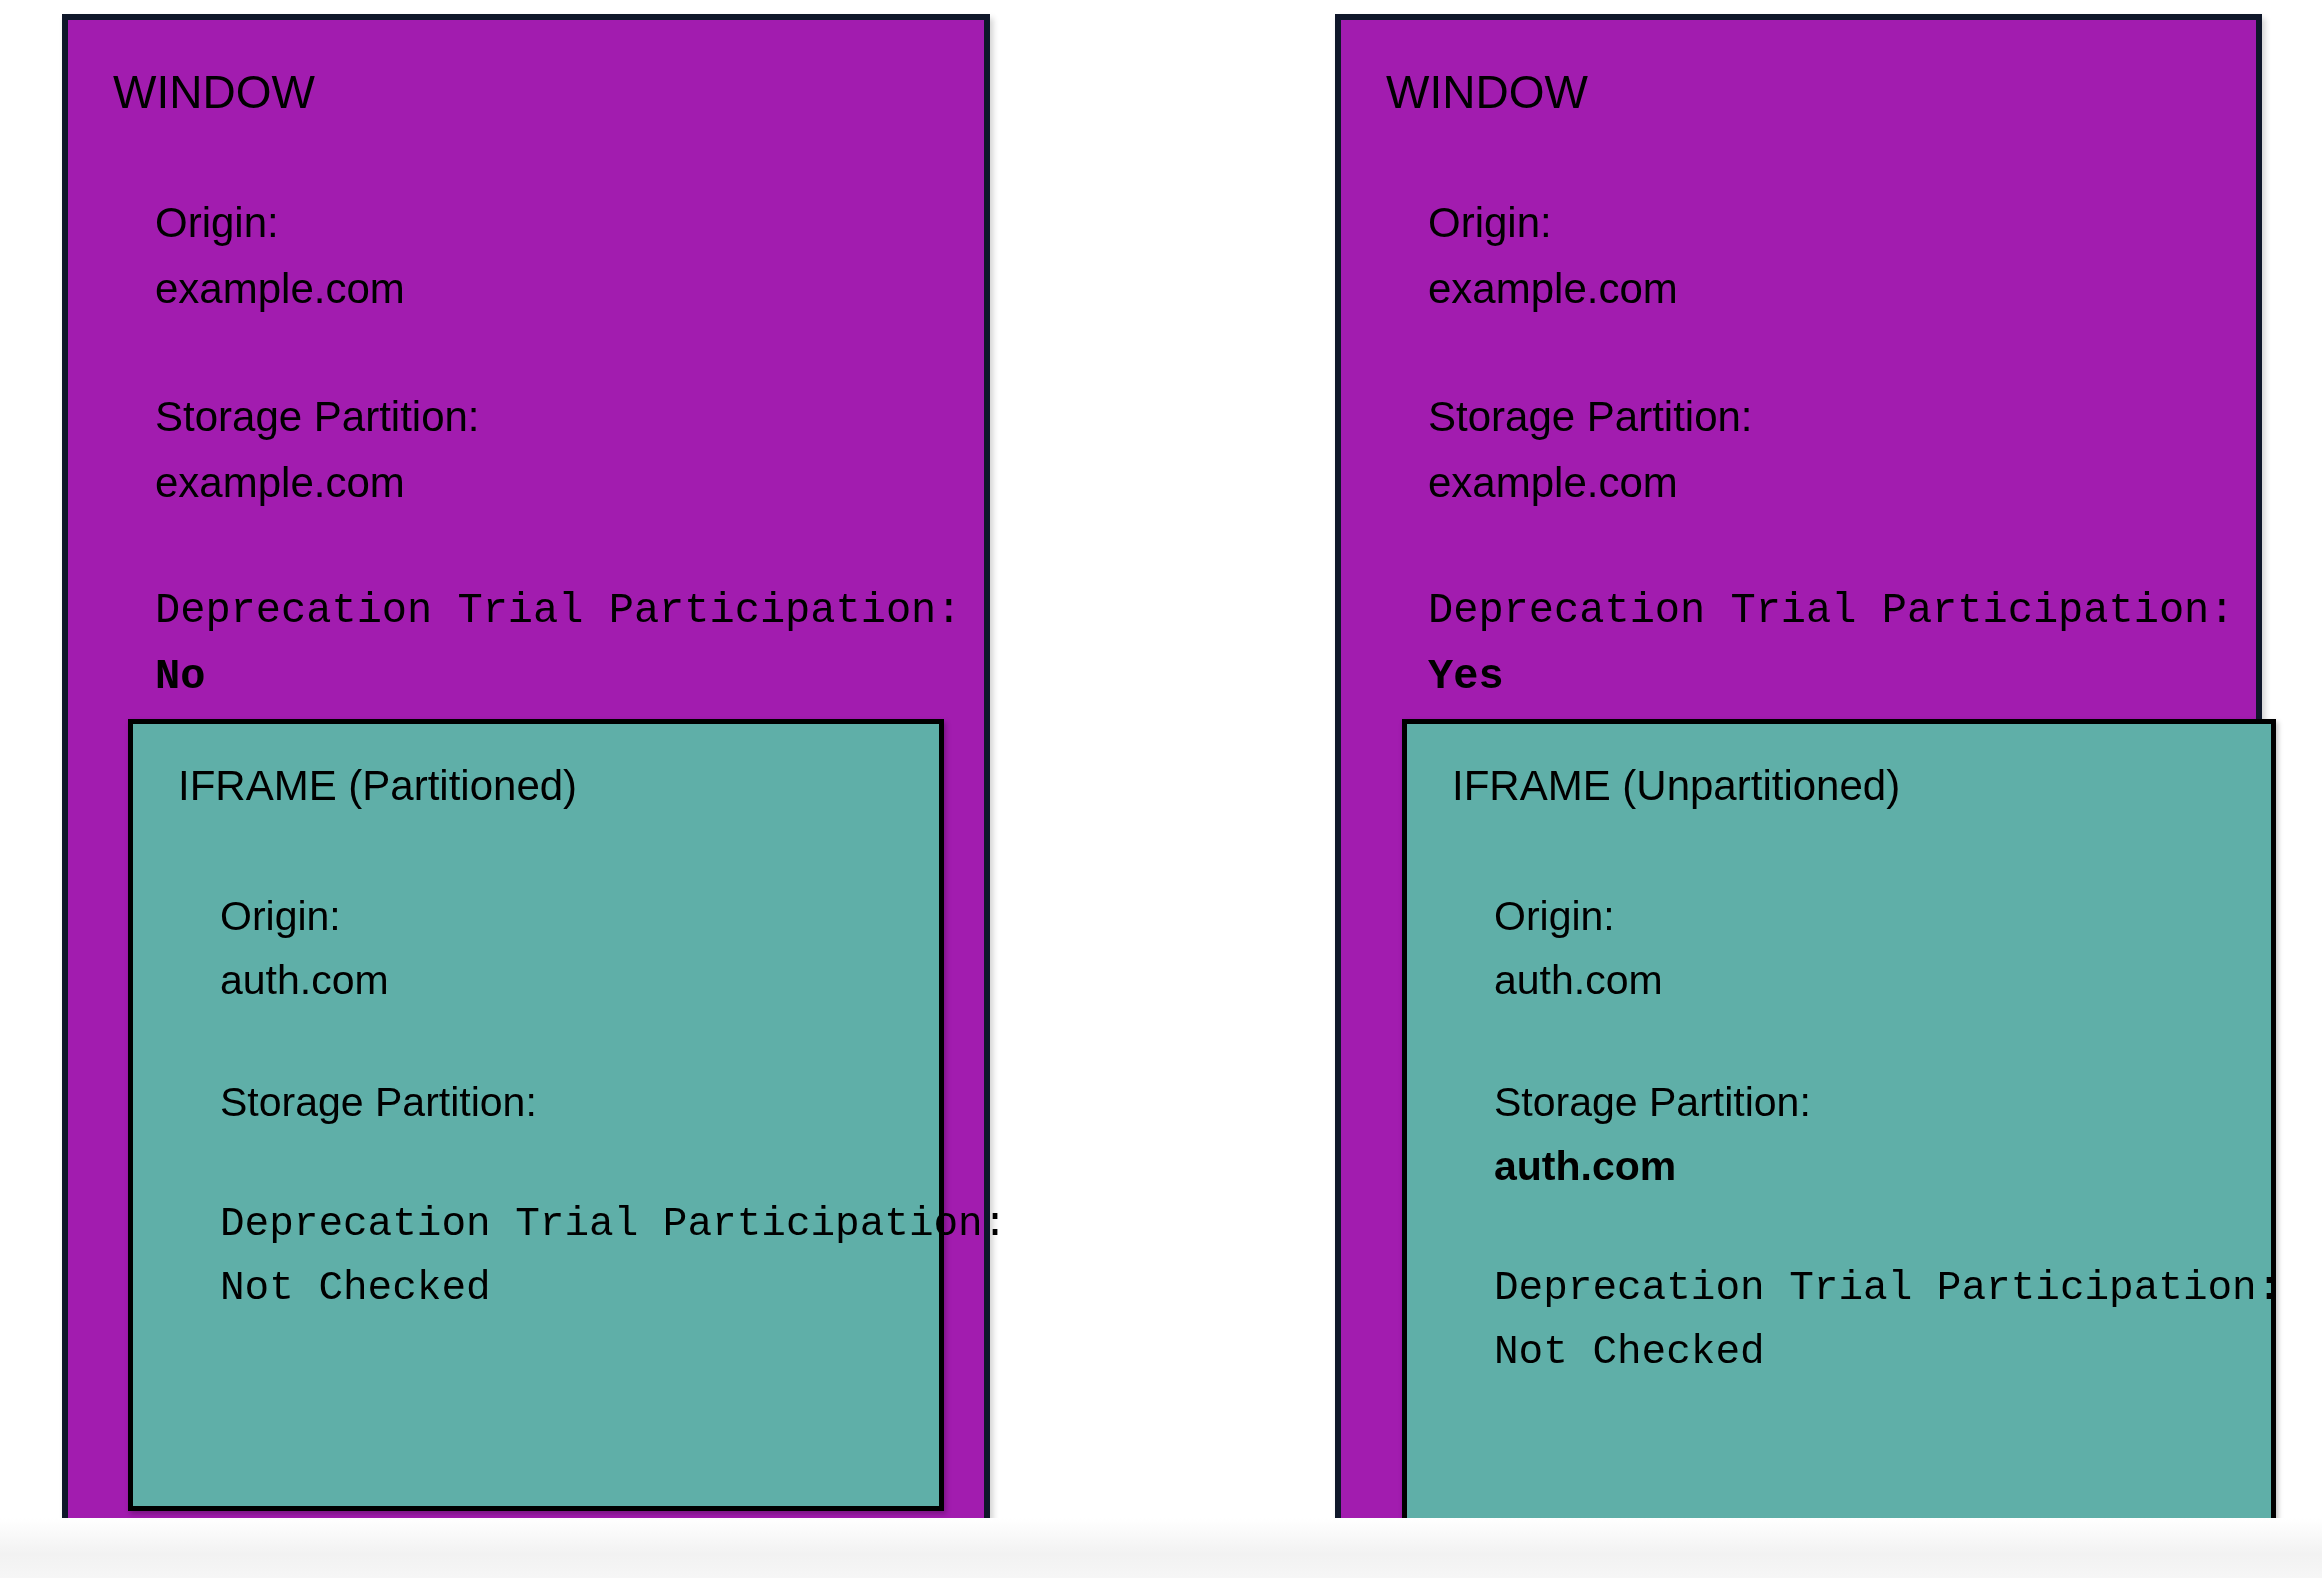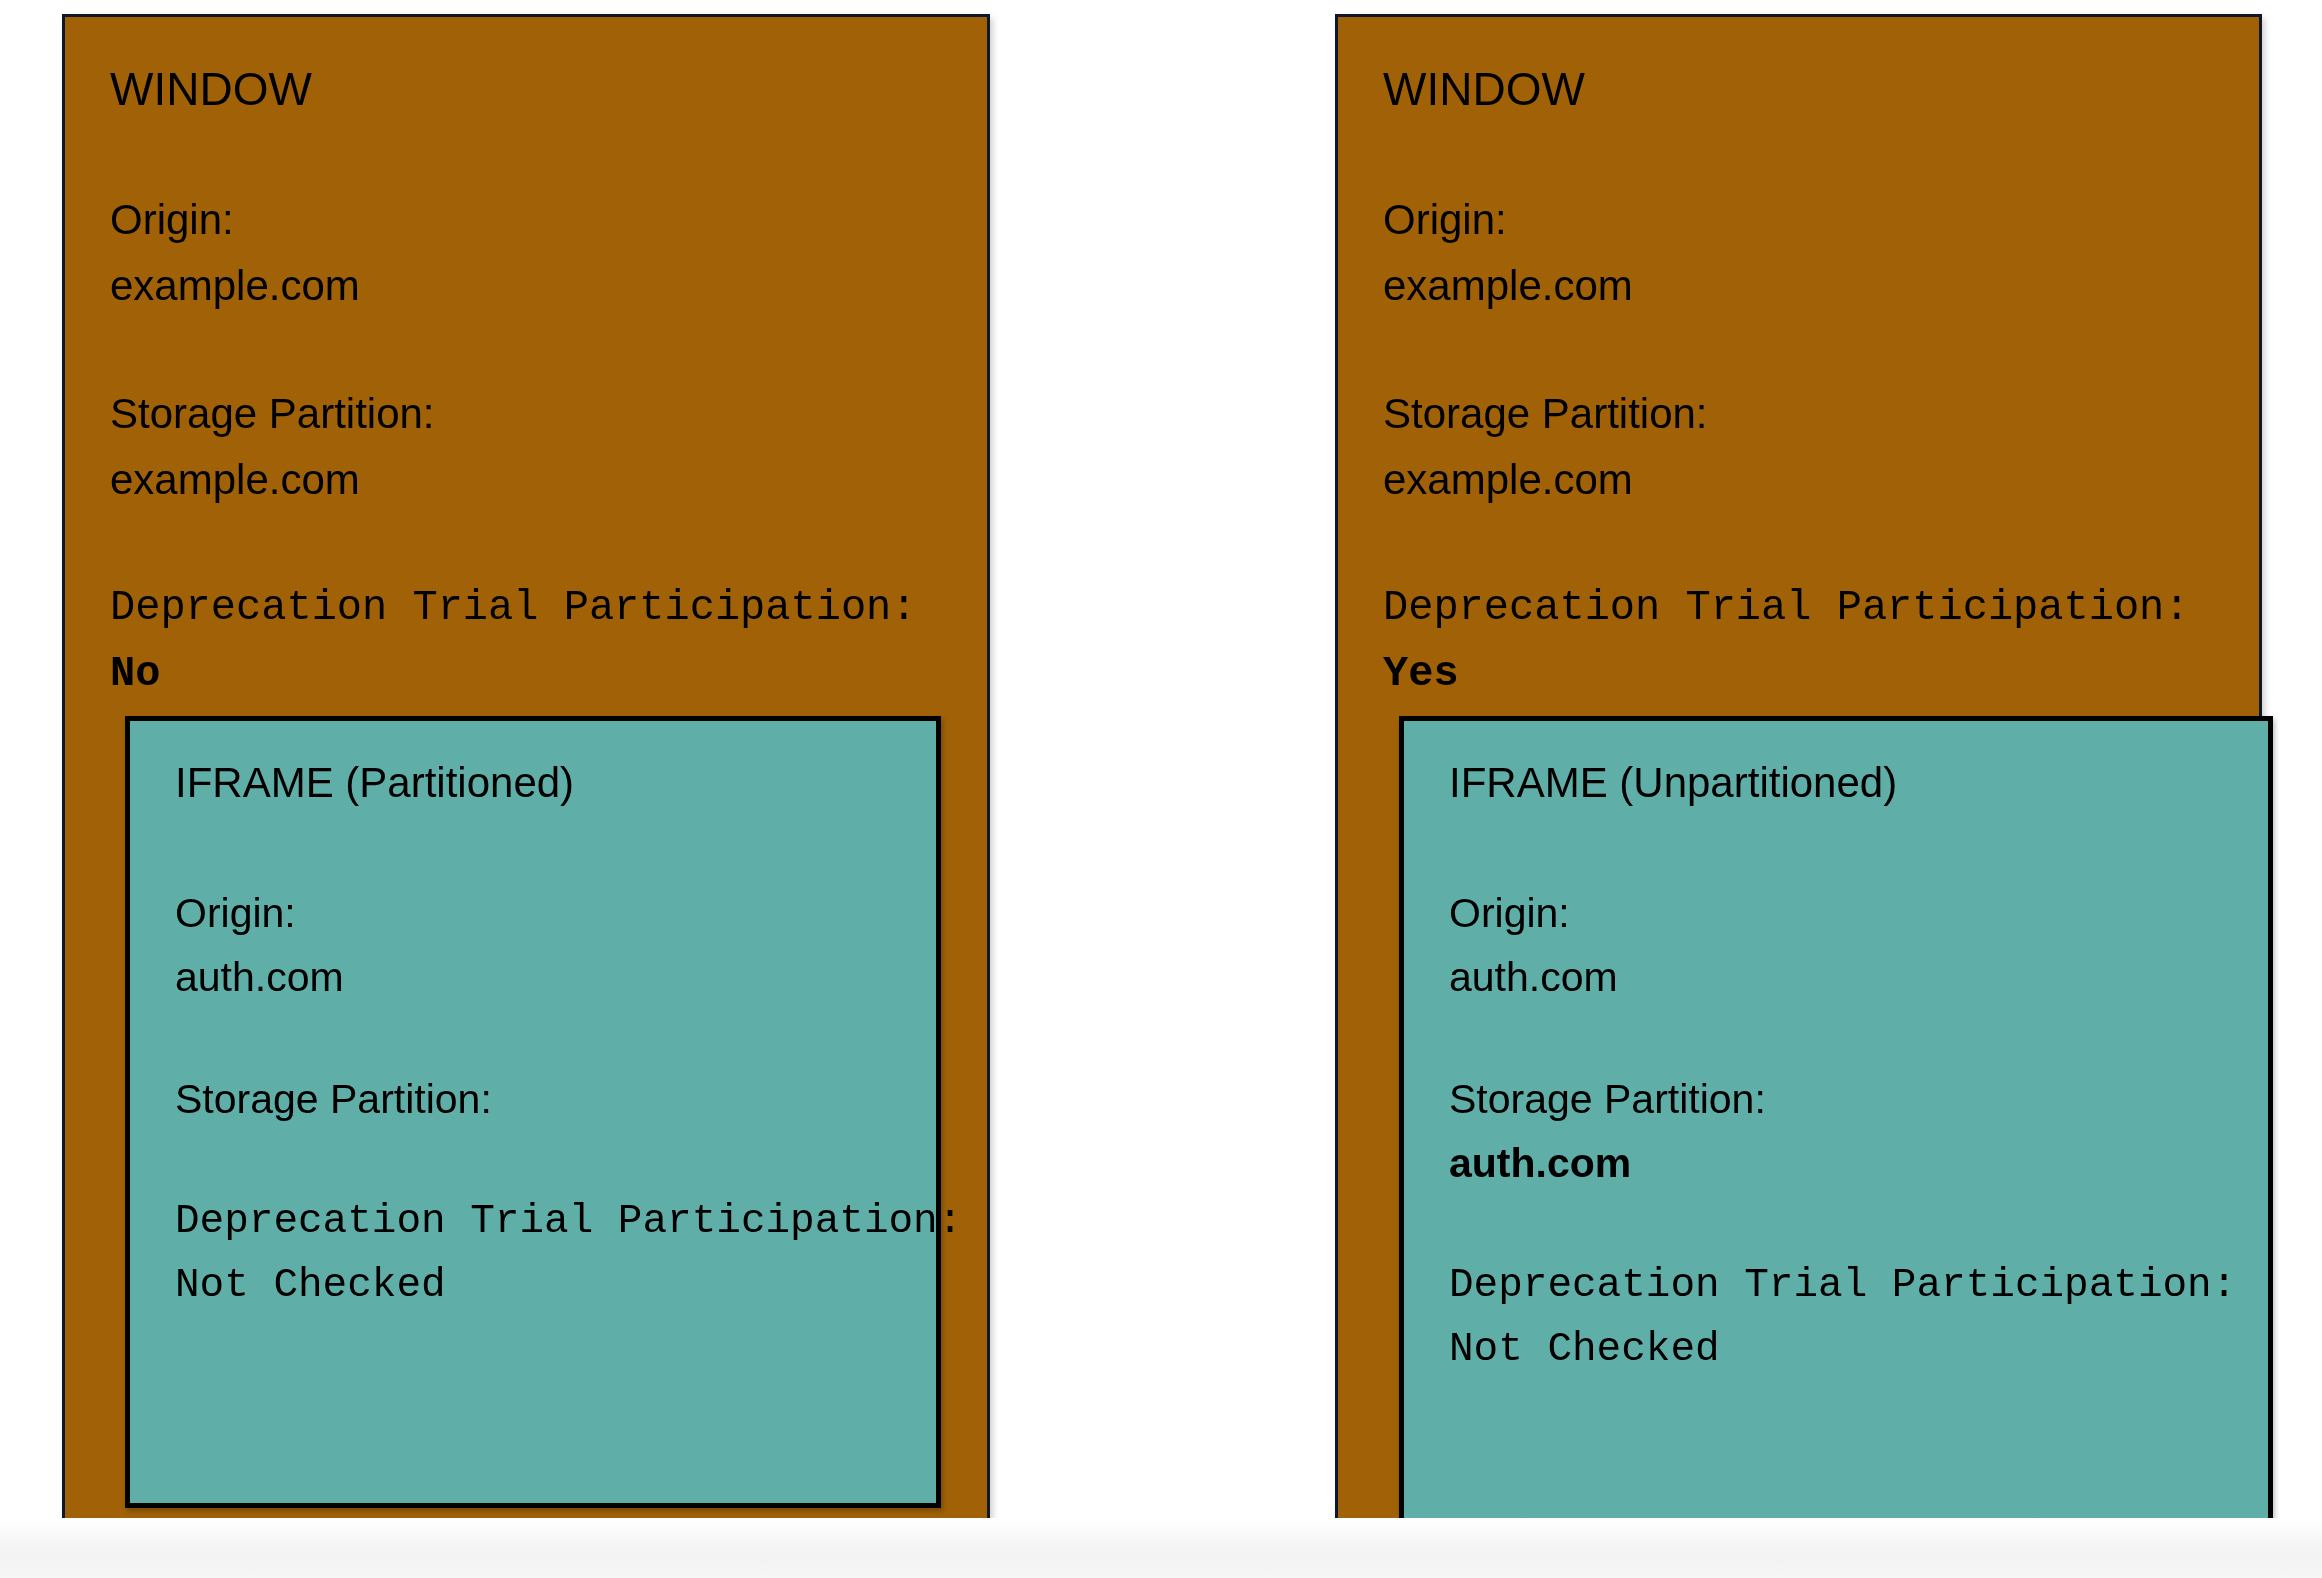--- a/index.html
+++ b/index.html
@@ -27,22 +27,22 @@
   }
 
   #canvas {
     position: absolute;
     inset: 0;
   }
 
   
   .window-box {
     position: absolute;
-    background: #a16207;
-    border: 3px solid #0f172a;
+    background: #a21caf;
+    border: 6px solid #0f172a;
     box-sizing: border-box;
     box-shadow: 3px 4px 6px rgba(0,0,0,0.18);
   }
   #window-left  { left: 62px;   top: 14px; width: 928px; height: 1536px; }
   #window-right { left: 1335px; top: 14px; width: 927px; height: 1534px; }
 
   .window-title {
     position: absolute;
     left: 45px;
     top: 44px;
@@ -83,20 +83,21 @@
   .iframe-fields {
     position: absolute;
     left: 45px;
     top: 160px;
     width: 800px;
   }
 
   
   .field {
     margin-bottom: 62px;
+    margin-left: 42px;
   }
   .field:last-child { margin-bottom: 0; font-family: Liberation Mono, monospace; }
 
   .field-label,
   .field-value {
     font-size: 42px;
     line-height: 66px;
     color: #000000;
     white-space: nowrap;
   }

